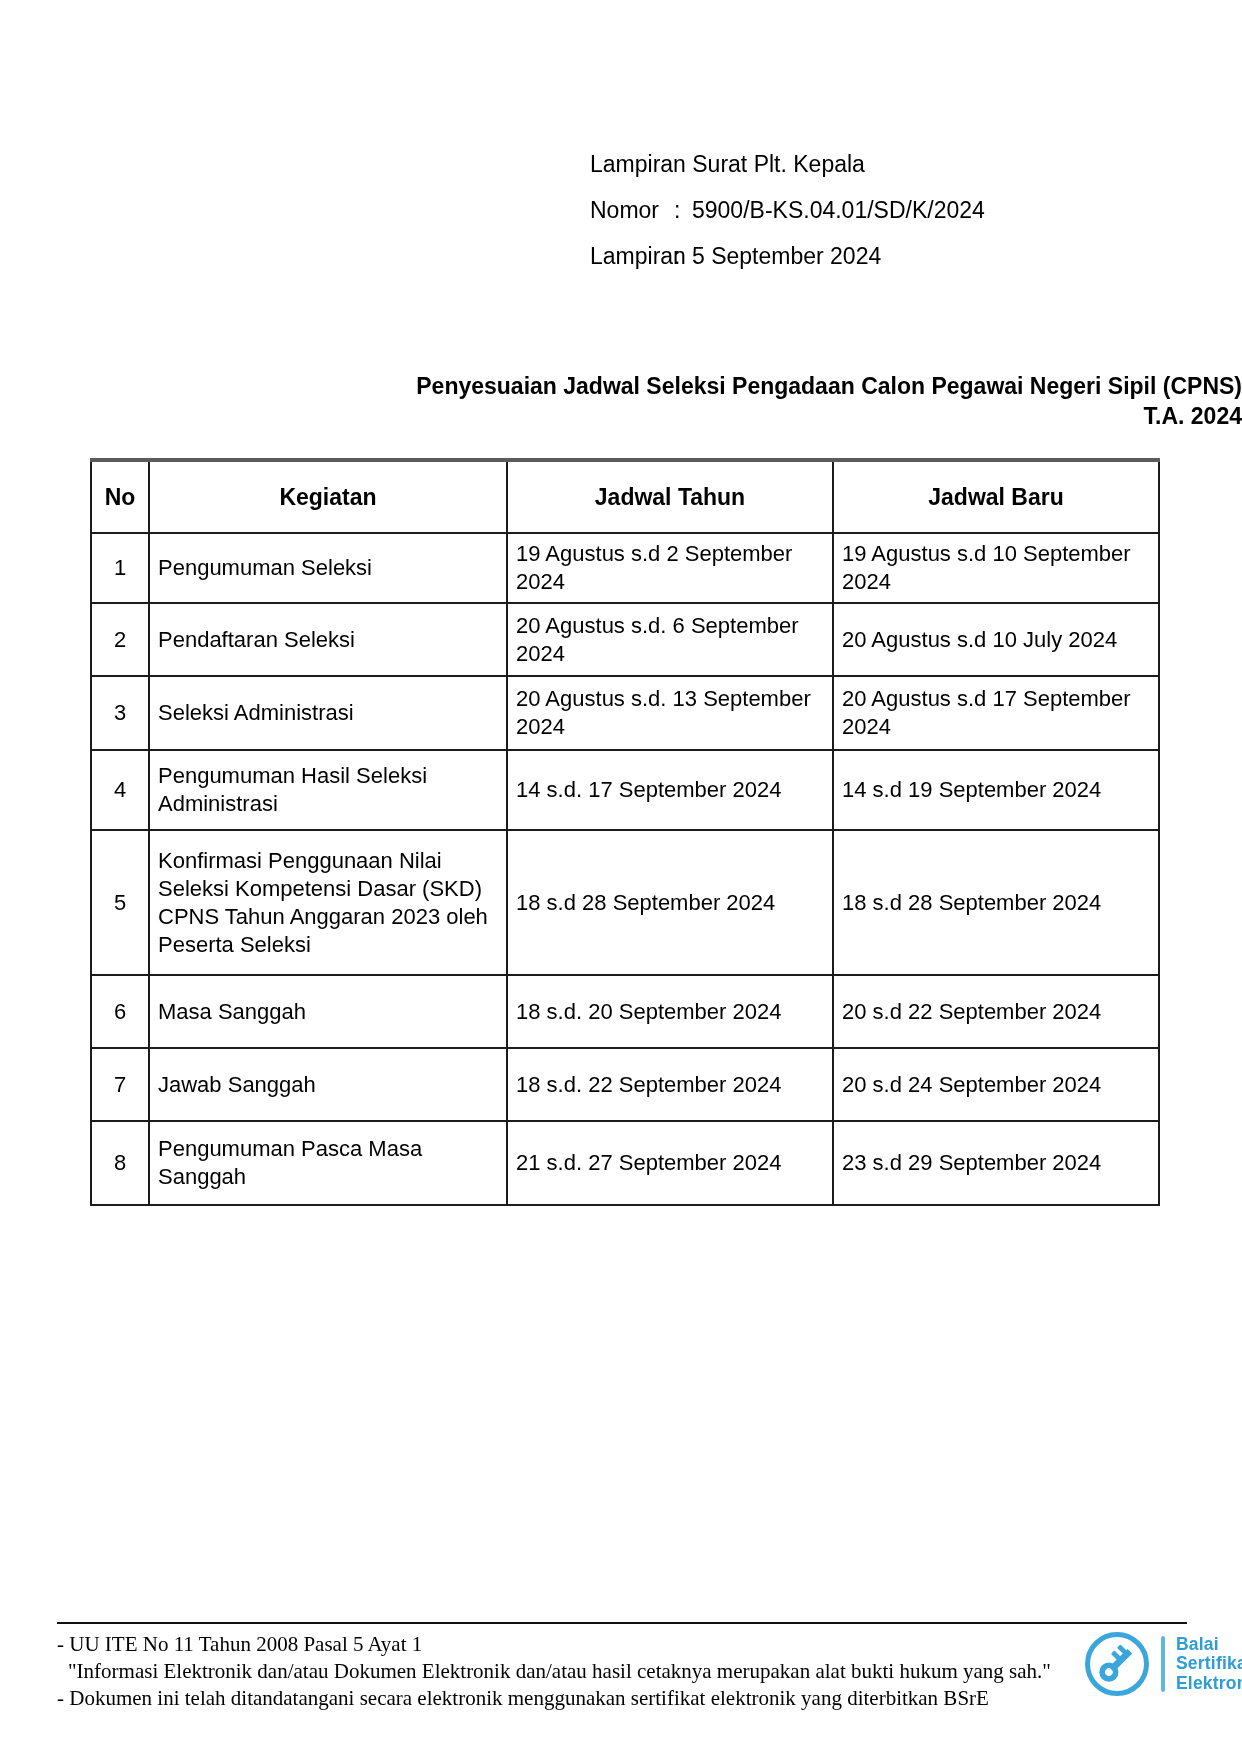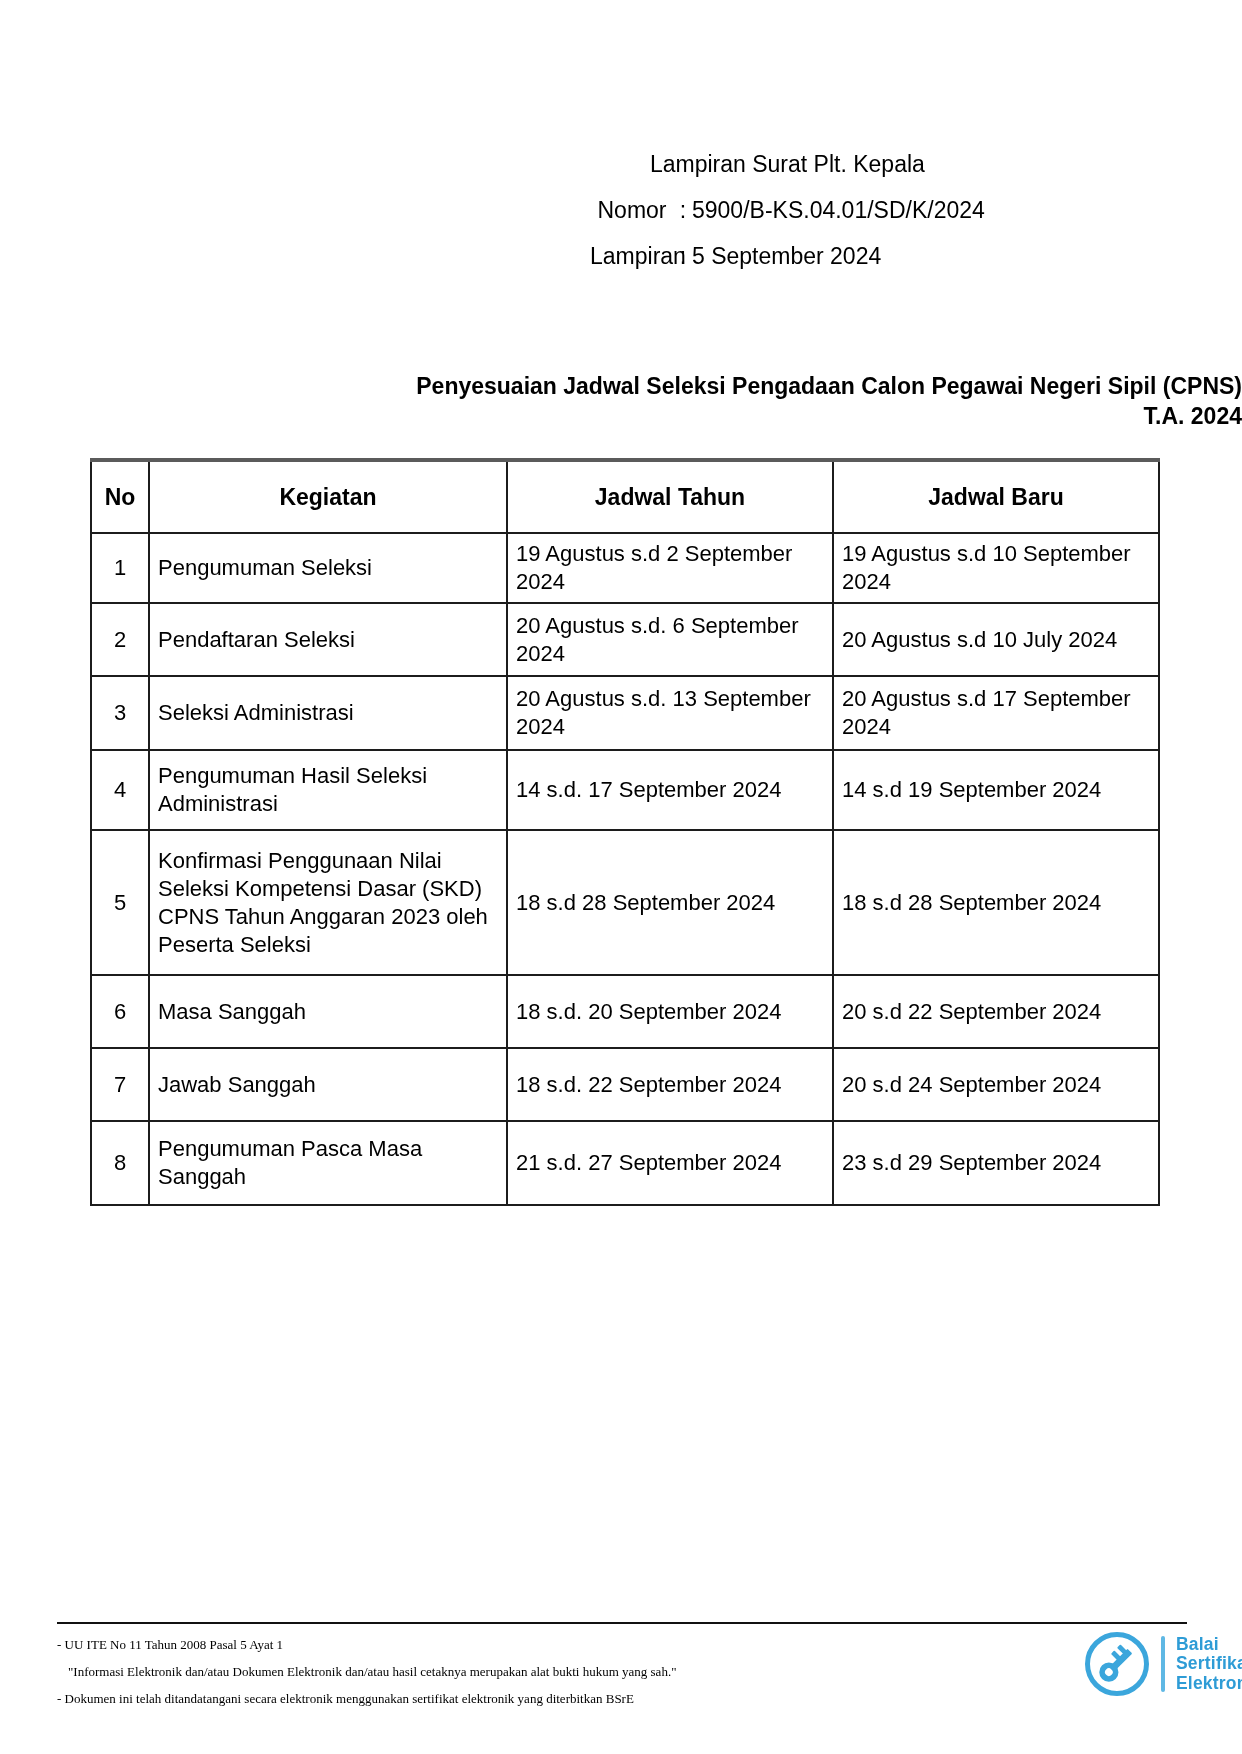--- a/index.html
+++ b/index.html
@@ -14,21 +14,20 @@
     overflow: hidden;
   }
 
   
   .letter-head {
     position: absolute;
     left: 590px;
     top: 150px;
     font-size: 23px;
     line-height: 28px;
-    text-align: center;
   }
   .letter-head .head-line { margin-bottom: 18px; white-space: nowrap; }
   .head-field { display: flex; margin-bottom: 18px; white-space: nowrap; }
   .head-field .field-label { width: 84px; flex: 0 0 auto; }
   .head-field .field-colon { width: 18px; flex: 0 0 auto; }
 
   
   .doc-title {
     position: absolute;
     left: 0;
@@ -88,21 +87,21 @@
     top: 1622px;
     width: 1130px;
     border-top: 2px solid #111111;
   }
   .footer-notes {
     position: absolute;
     left: 57px;
     top: 1631px;
     width: 1000px;
     font-family: "Liberation Serif", serif;
-    font-size: 13px;
+    font-size: 21px;
     line-height: 27px;
   }
   .footer-notes .note-quote { padding-left: 11px; }
 
   
   .bsre-logo {
     position: absolute;
     left: 1085px;
     top: 1632px;
     display: flex;

